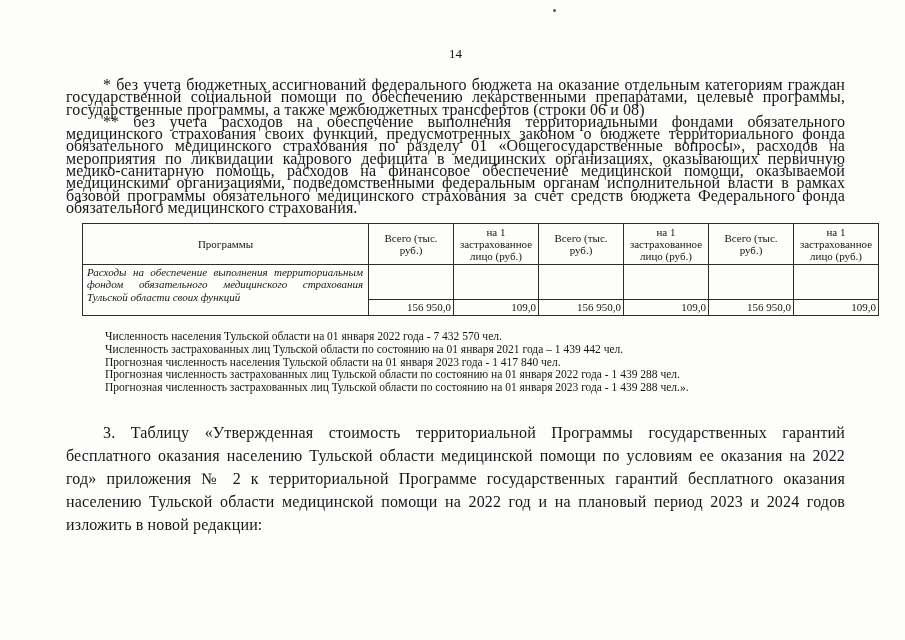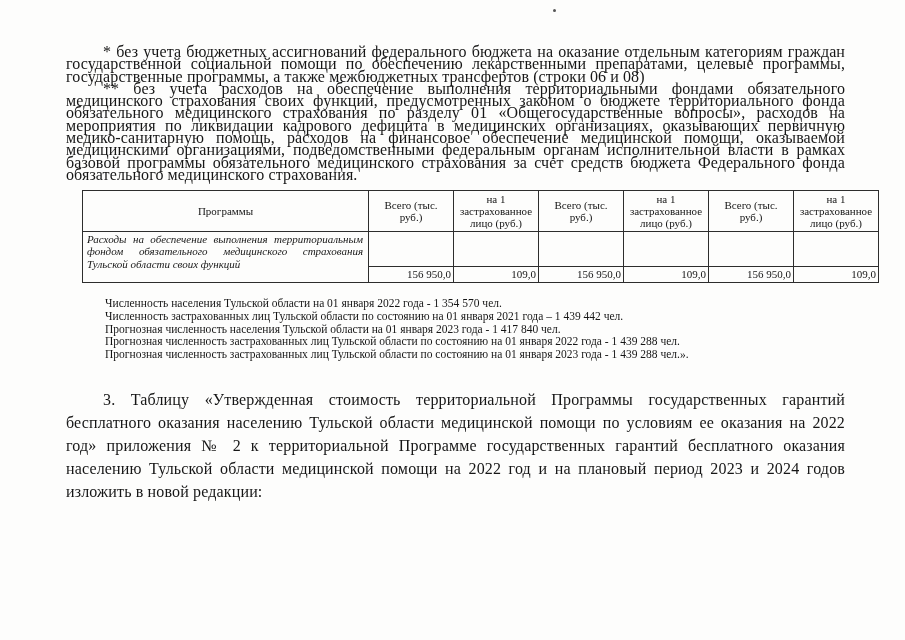--- a/index.html
+++ b/index.html
@@ -83,20 +83,21 @@
     letter-spacing: 0.15px;
   }
 </style>
 </head>
 <body>
 
 <div class="sheet">
 
   <div class="artifact-dot"></div>
 
+  <div class="page-number">14</div>
 
   <p class="footnote">* без учета бюджетных ассигнований федерального бюджета на оказание отдельным категориям граждан государственной социальной помощи по обеспечению лекарственными препаратами, целевые программы, государственные программы, а также межбюджетных трансфертов (строки 06 и 08)</p>
   <p class="footnote">** без учета расходов  на обеспечение выполнения территориальными фондами обязательного медицинского страхования своих функций, предусмотренных законом о бюджете территориального фонда обязательного медицинского страхования по разделу 01 «Общегосударственные вопросы», расходов на мероприятия по ликвидации кадрового дефицита в медицинских организациях, оказывающих первичную медико-санитарную помощь, расходов на финансовое обеспечение медицинской помощи, оказываемой медицинскими организациями, подведомственными федеральным органам исполнительной власти в рамках базовой программы обязательного медицинского страхования за счет средств бюджета Федерального фонда обязательного медицинского страхования.</p>
 
   <table class="ref-table">
     <colgroup>
       <col style="width:286px">
       <col style="width:85px">
         <col style="width:85px">
       <col style="width:85px">
@@ -128,21 +129,21 @@
         <td class="val">109,0</td>
         <td class="val">156 950,0</td>
         <td class="val">109,0</td>
         <td class="val">156 950,0</td>
         <td class="val">109,0</td>
       </tr>
     </tbody>
   </table>
 
   <div class="pop-block">
-    <p class="pop-line">Численность населения Тульской области на 01 января 2022 года - 1 354 570 чел.</p>
+    <p class="pop-line">Численность населения Тульской области на 01 января 2022 года - 7 432 570 чел.</p>
     <p class="pop-line">Численность застрахованных лиц Тульской области по состоянию на 01 января 2021 года – 1 439 442 чел.</p>
     <p class="pop-line">Прогнозная численность населения Тульской области на 01 января 2023 года - 1 417 840 чел.</p>
     <p class="pop-line">Прогнозная численность застрахованных лиц Тульской области по состоянию на 01 января 2022 года - 1 439 288 чел.</p>
     <p class="pop-line">Прогнозная численность застрахованных лиц Тульской области по состоянию на 01 января 2023 года - 1 439 288 чел.».</p>
   </div>
 
   <p class="main-par">3. Таблицу «Утвержденная стоимость территориальной Программы государственных гарантий бесплатного оказания населению Тульской области медицинской помощи по условиям ее оказания на 2022 год» приложения № 2 к территориальной Программе государственных гарантий бесплатного оказания населению Тульской области медицинской помощи на 2022 год и на плановый период 2023 и 2024 годов изложить в новой редакции:</p>
 
 </div>
 

